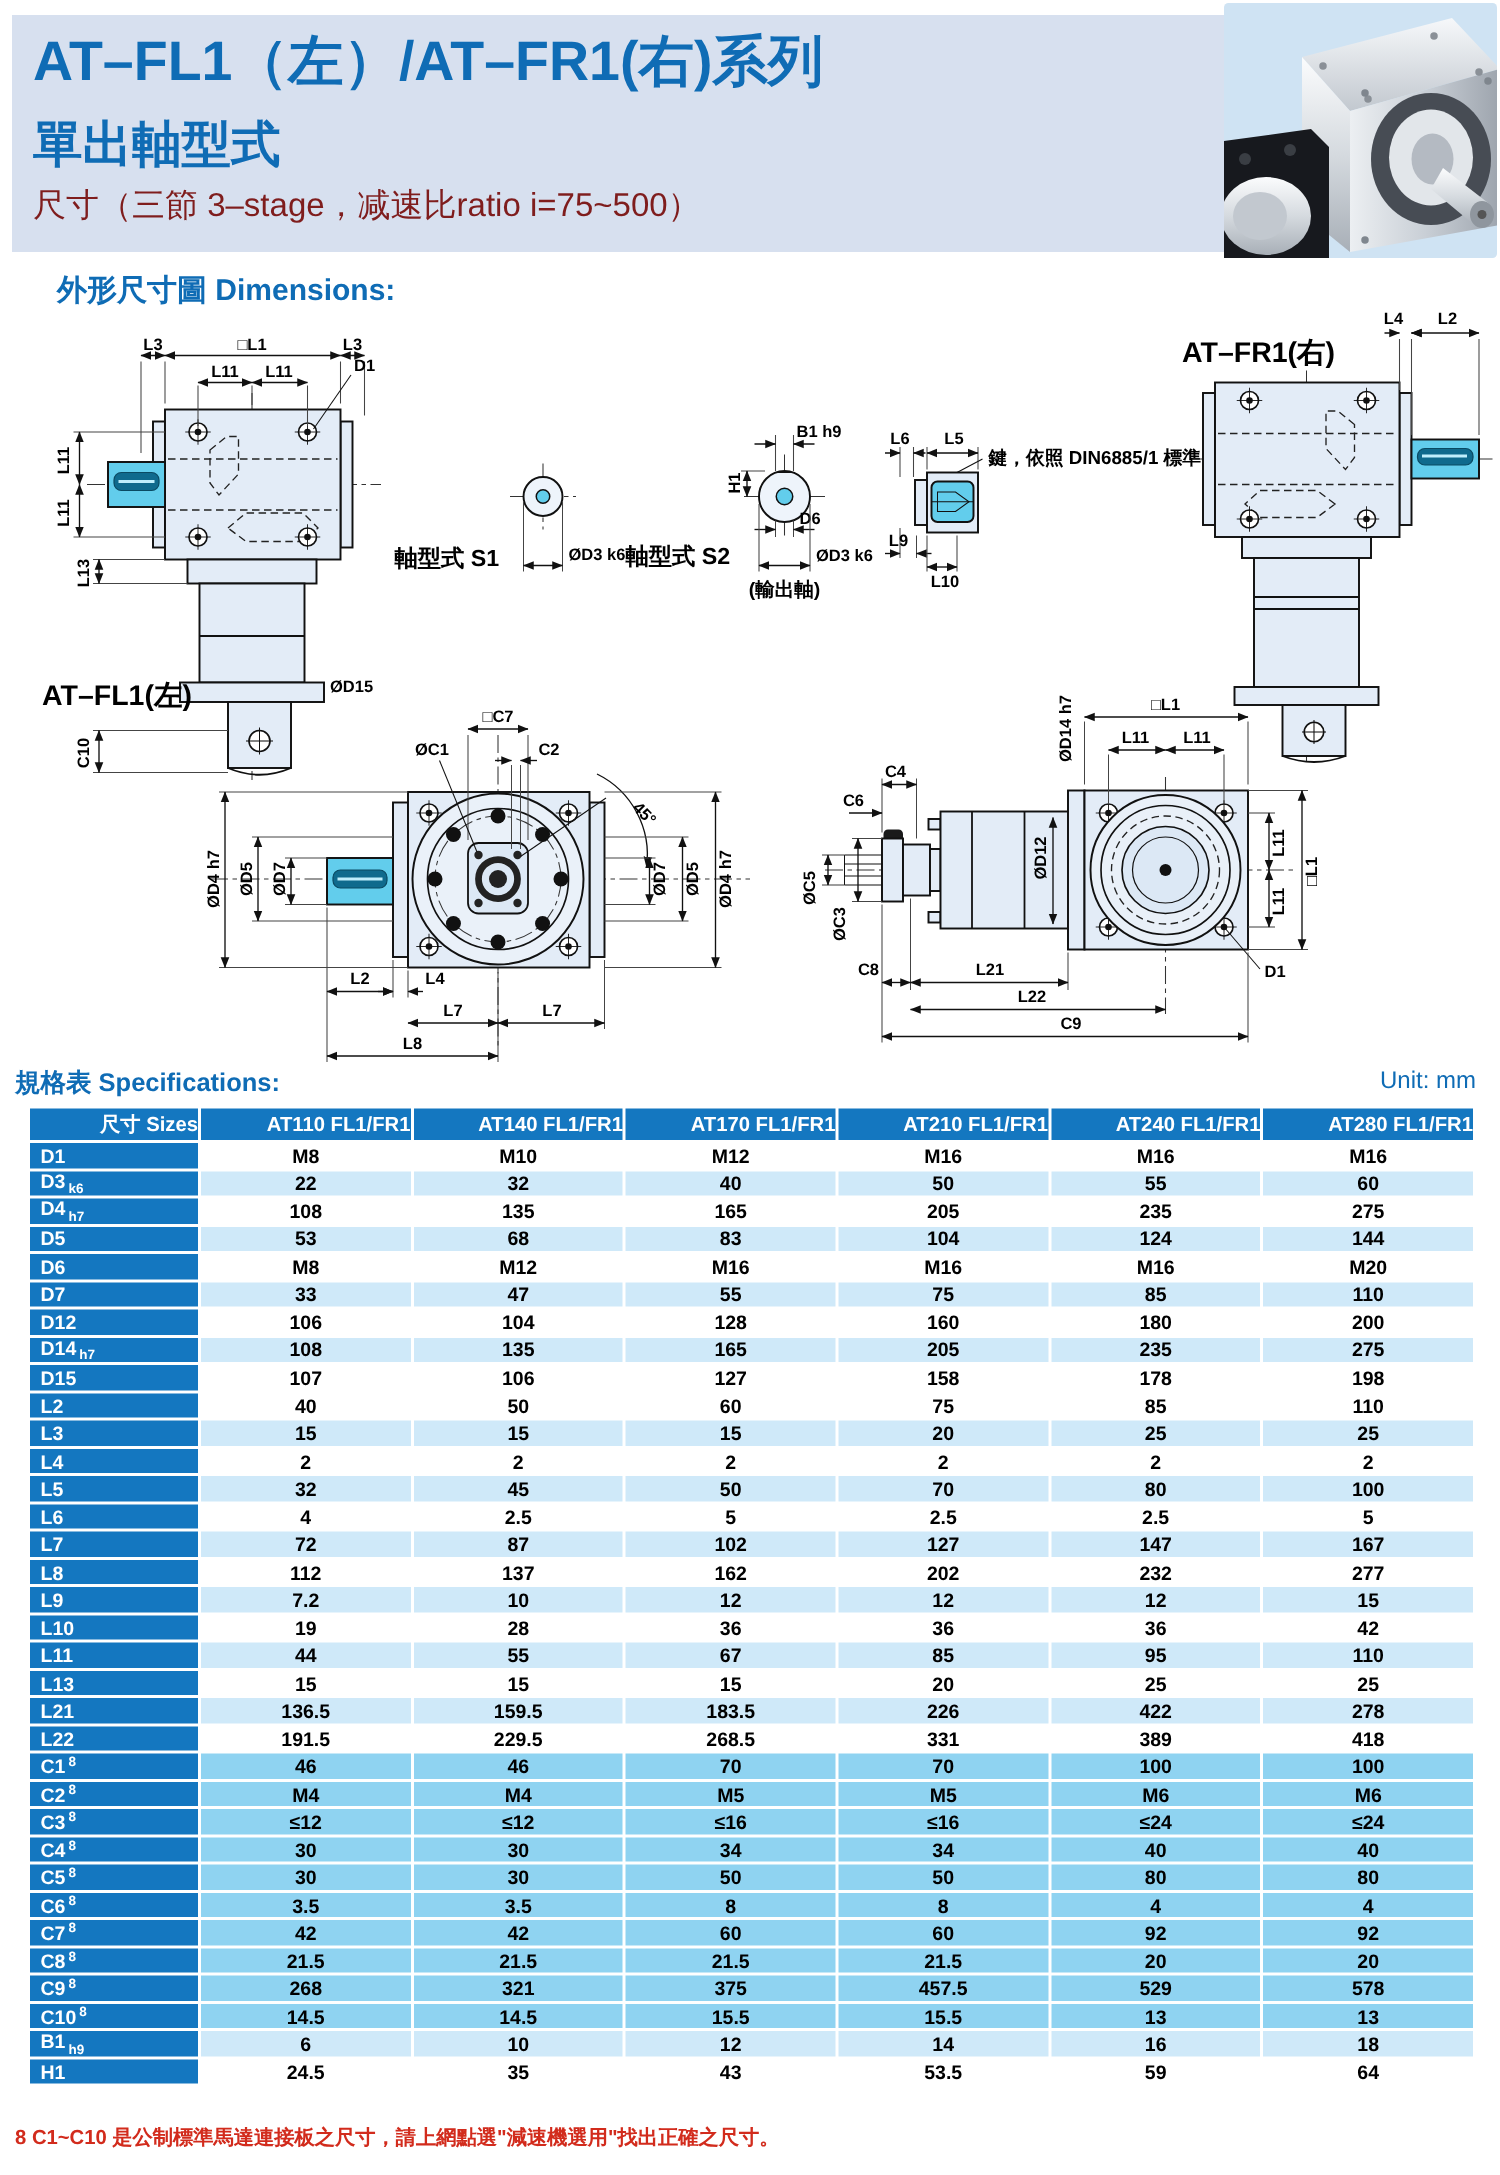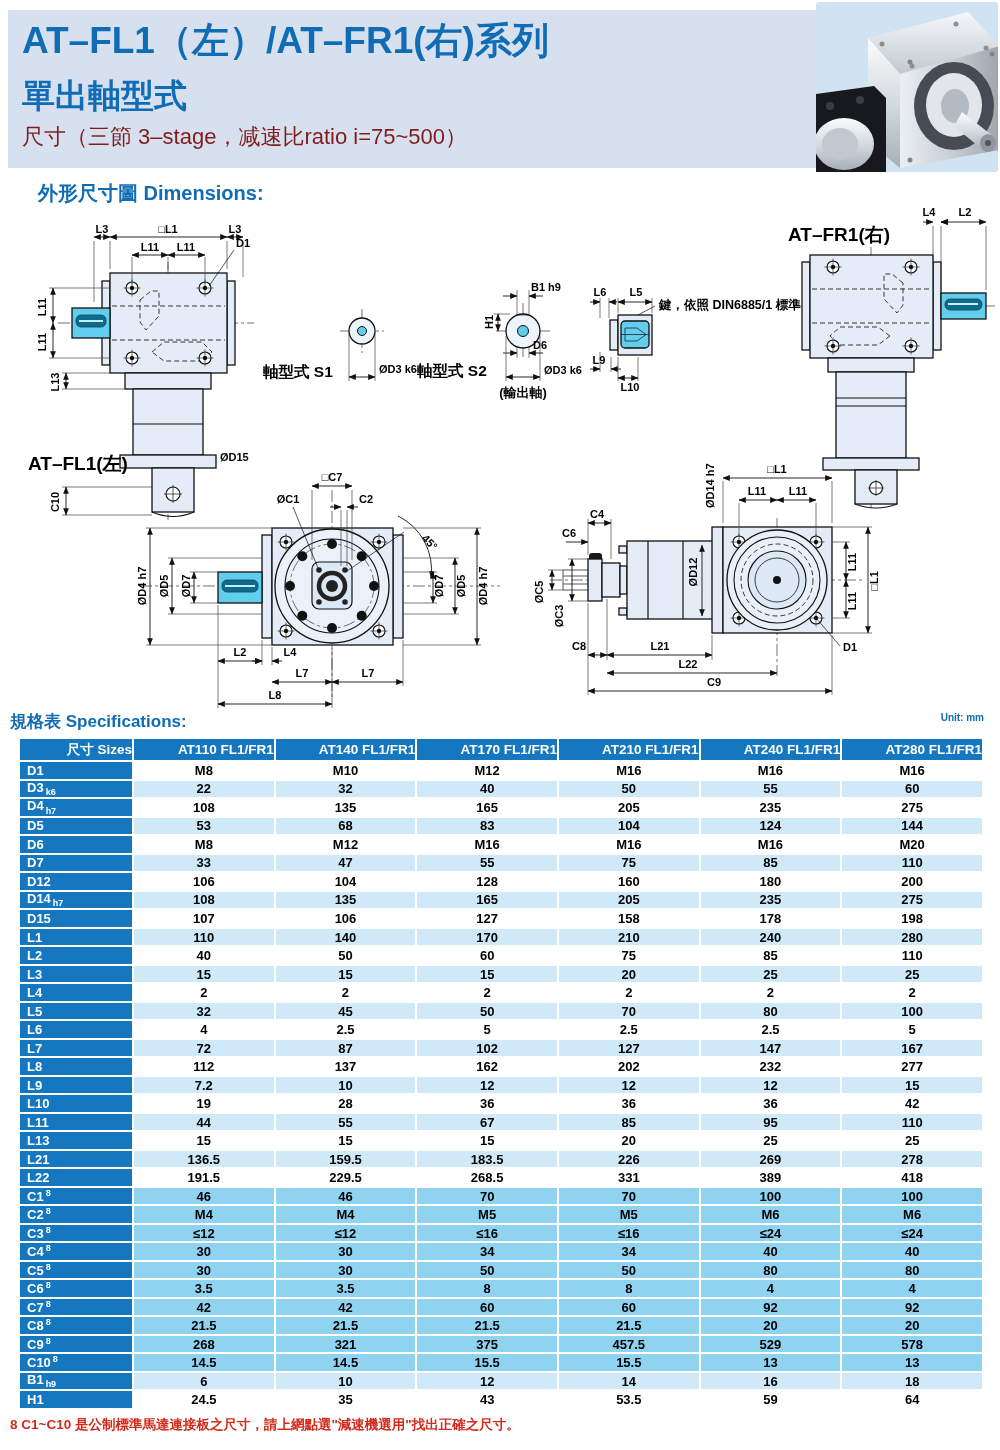--- a/index.html
+++ b/index.html
@@ -10,21 +10,21 @@
   .banner .l1{position:absolute;left:14px;top:6px;font-size:37px;font-weight:bold;color:#0f6cb5;white-space:nowrap;}
   .banner .l2{position:absolute;left:14px;top:64px;display:flex;align-items:baseline;gap:14px;white-space:nowrap;}
   .banner .l2 .zh{font-size:33px;font-weight:bold;color:#0f6cb5;}
   .banner .l2 .en{font-size:23px;font-weight:bold;color:#0f6cb5;}
   .banner .l3{position:absolute;left:14px;top:112px;font-size:22px;font-weight:normal;color:#7f1d1d;white-space:nowrap;}
   
   .photo{position:absolute;left:816px;top:2px;width:182px;height:170px;}
   
   .dims-heading{position:absolute;left:38px;top:180px;font-size:20px;font-weight:bold;color:#0f6cb5;}
   .spec-heading{position:absolute;left:10px;top:710px;font-size:17px;font-weight:bold;color:#0f6cb5;}
-  .unit{position:absolute;right:16px;top:712px;font-size:10px;font-weight:bold;color:#0f6cb5;}
+  .unit{position:absolute;right:16px;top:712px;font-size:16px;font-weight:normal;color:#0f6cb5;}
   .footnote{position:absolute;left:10px;top:1416px;font-size:13.5px;font-weight:bold;color:#d22b1c;}
   
   #drawings{position:absolute;left:0;top:205px;width:1000px;height:505px;}
   .part{fill:#e3ecf7;stroke:#111;stroke-width:1.3;}
   .shaft{fill:#62cdec;stroke:#111;stroke-width:1.3;}
   .slot{fill:#0f6a8d;stroke:#0a4a63;stroke-width:0.8;}
   .ln{stroke:#111;stroke-width:1.2;fill:none;}
   .thin{stroke:#111;stroke-width:0.7;fill:none;}
   .cl{stroke:#333;stroke-width:0.7;stroke-dasharray:12 3 3 3;fill:none;}
   .hid{stroke:#222;stroke-width:0.9;stroke-dasharray:5 3;fill:none;}
@@ -569,29 +569,20 @@
         </tr>
         <tr class="sh-w">
           <th>D15</th>
           <td>107</td>
           <td>106</td>
           <td>127</td>
           <td>158</td>
           <td>178</td>
           <td>198</td>
         </tr>
-        <tr class="sh-lt">
-          <th>L1</th>
-          <td>110</td>
-          <td>140</td>
-          <td>170</td>
-          <td>210</td>
-          <td>240</td>
-          <td>280</td>
-        </tr>
         <tr class="sh-w">
           <th>L2</th>
           <td>40</td>
           <td>50</td>
           <td>60</td>
           <td>75</td>
           <td>85</td>
           <td>110</td>
         </tr>
         <tr class="sh-lt">
@@ -683,21 +674,21 @@
           <td>20</td>
           <td>25</td>
           <td>25</td>
         </tr>
         <tr class="sh-lt">
           <th>L21</th>
           <td>136.5</td>
           <td>159.5</td>
           <td>183.5</td>
           <td>226</td>
-          <td>269</td>
+          <td>422</td>
           <td>278</td>
         </tr>
         <tr class="sh-w">
           <th>L22</th>
           <td>191.5</td>
           <td>229.5</td>
           <td>268.5</td>
           <td>331</td>
           <td>389</td>
           <td>418</td>

